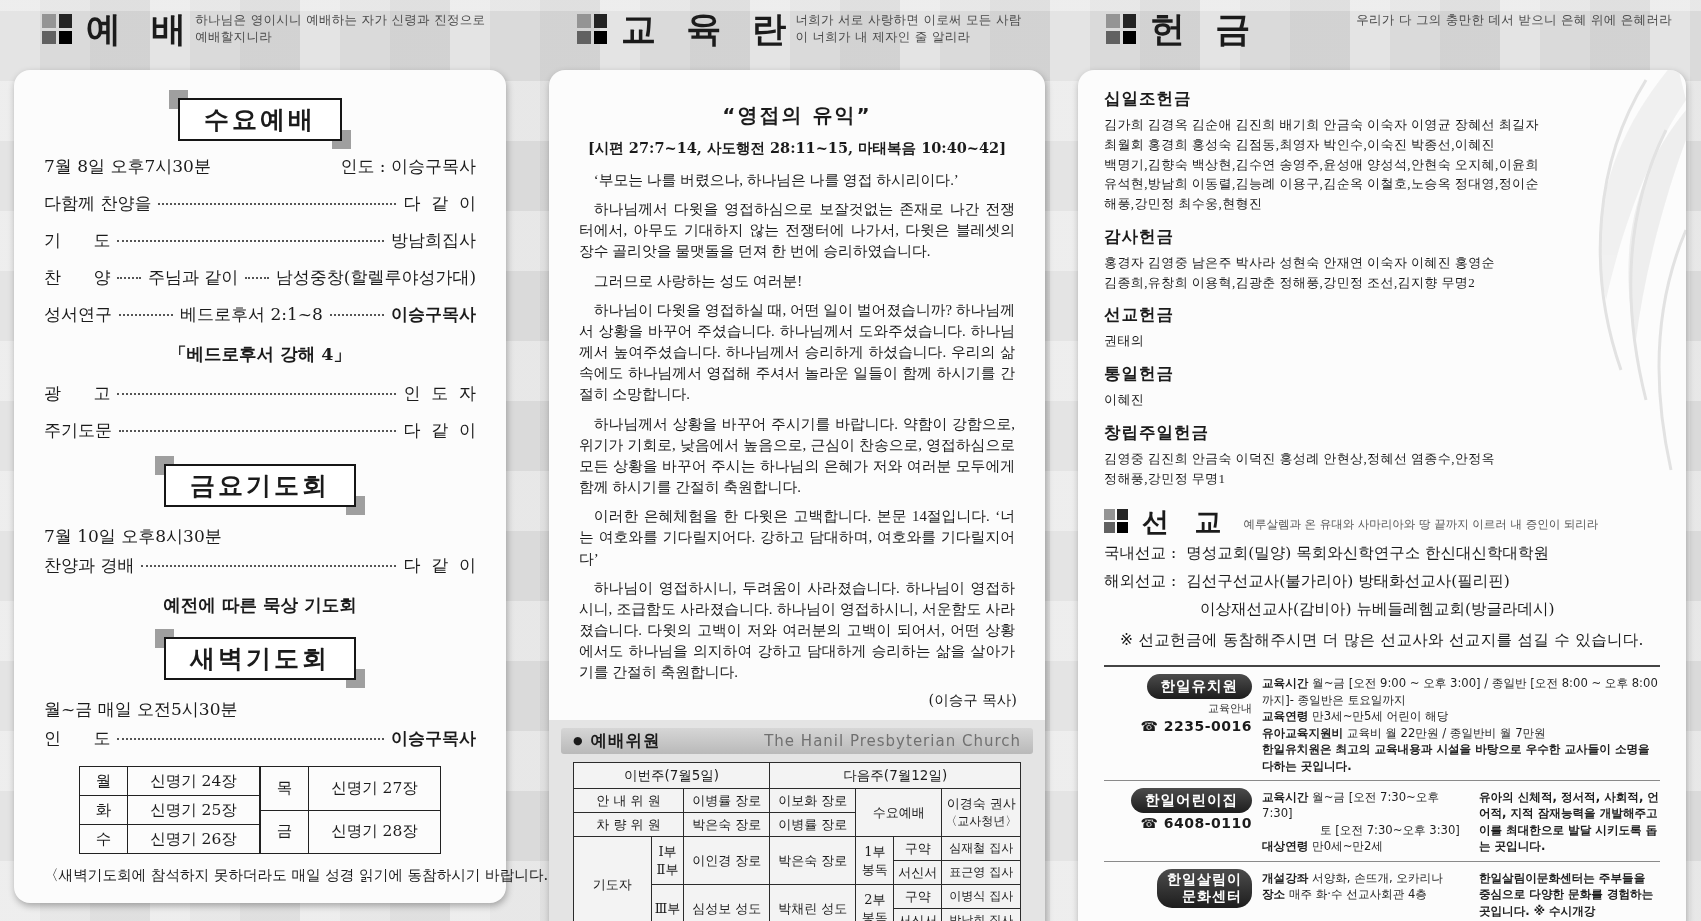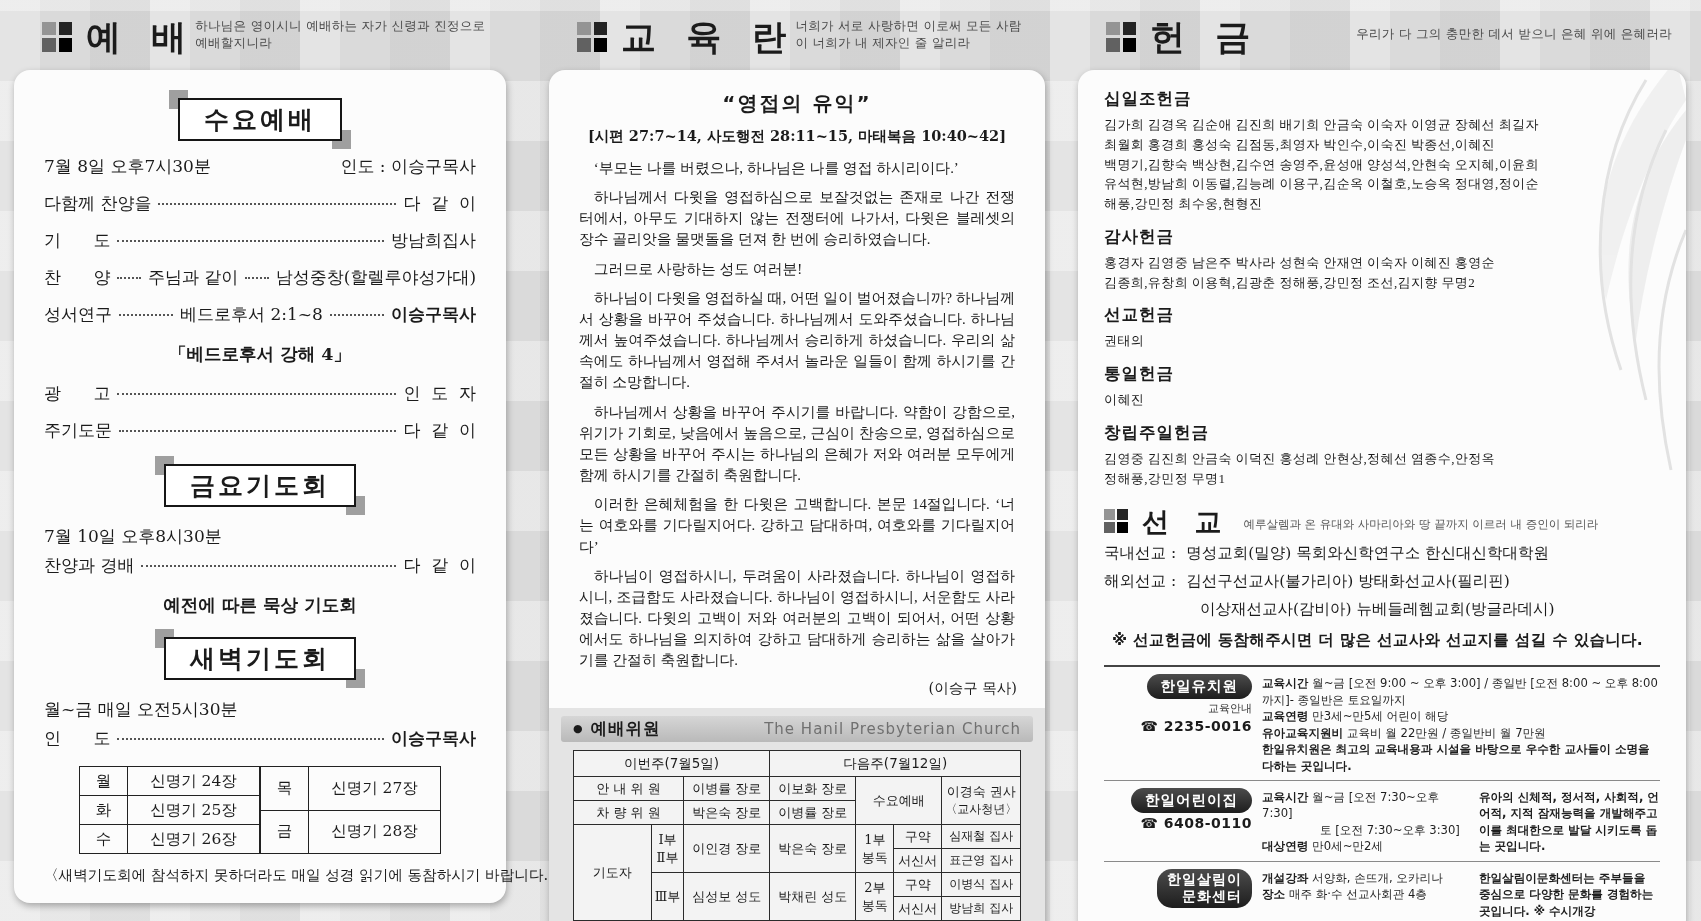--- a/index.html
+++ b/index.html
@@ -11,21 +11,21 @@
     background-image:
       repeating-linear-gradient(90deg,rgba(255,255,255,.28) 0 40px,rgba(0,0,0,0) 40px 90px,rgba(0,0,0,.035) 90px 150px),
       repeating-linear-gradient(0deg,rgba(255,255,255,.22) 0 60px,rgba(0,0,0,.03) 60px 130px);
   }
   .col{position:absolute;top:12px}
   .col1{left:14px;width:492px}
   .col2{left:549px;width:496px}
   .col3{left:1078px;width:608px}
 
   
-  .sechead{display:flex;align-items:center;justify-content:space-between;padding:0 14px 0 28px;height:50px}
+  .sechead{display:flex;align-items:flex-start;justify-content:space-between;padding:0 14px 0 28px;height:50px}
   .sechead .lft{display:flex;align-items:flex-end;gap:14px}
   .sqicon{width:30px;height:30px;display:grid;grid-template-columns:1fr 1fr;grid-template-rows:1fr 1fr;gap:3px;margin-bottom:3px}
   .sqicon i{display:block}
   .sqicon i:nth-child(1){background:#949494}
   .sqicon i:nth-child(2){background:#242424}
   .sqicon i:nth-child(3){background:#616161}
   .sqicon i:nth-child(4){background:#000}
   .sechead .t{font-size:35px;font-weight:bold;letter-spacing:9px;line-height:1;white-space:pre}
   .sechead .s{font-size:12.5px;color:#4a4a4a;margin-bottom:5px;letter-spacing:.3px}
 
@@ -53,21 +53,21 @@
   .rdwrap{display:flex;justify-content:center;margin:16px 0 10px;font-family:"DejaVu Serif","Liberation Serif",serif;font-size:15.5px}
   table.rd{border-collapse:collapse}
   .rd td{border:1.6px solid #222;text-align:center;padding:0 8px}
   .rd td.d{width:48px}
   .rd td.v{width:132px}
   .rd.l td{height:29px}
   .rd.r td{height:43.5px}
   .snote{text-align:center;font-size:14.6px;font-family:"DejaVu Serif","Liberation Serif",serif;margin-top:12px;white-space:nowrap}
 
   
-  .sermon-title{text-align:center;font-weight:bold;font-size:20px;margin:4px 0 10px;letter-spacing:2px}
+  .sermon-title{text-align:center;font-weight:bold;font-size:20px;margin:16px 0 10px;letter-spacing:2px}
   .scripture{text-align:center;font-size:14.5px;font-weight:bold;margin-bottom:12px;font-family:"DejaVu Serif","Liberation Serif",serif}
   .sermon p{font-family:Liberation Serif, serif;font-size:14.8px;line-height:1.43;text-align:justify;margin:8px;text-indent:1em}
   .sign{text-align:right;font-family:"DejaVu Serif","Liberation Serif",serif;font-size:14.5px;margin:6px 6px 8px 0}
 
   
   .committee{background:#e4e4e4;margin:10px -22px 0;padding:8px 12px 14px;border-radius:0 0 16px 16px}
   .cbar{display:flex;justify-content:space-between;align-items:center;background:linear-gradient(#d6d6d6,#b9b9b9);border-radius:3px;padding:2px 12px;margin-bottom:8px}
   .cbar .l{font-weight:bold;font-size:16.5px;letter-spacing:1px}
   .cbar .l .dot{font-size:11px;vertical-align:2px;margin-right:7px}
   .cbar .r{color:#707070;font-size:15px;letter-spacing:1px}
@@ -81,21 +81,21 @@
   .off h3.first{margin-top:2px}
   .names{font-family:Liberation Serif, serif;font-size:13px;line-height:1.52;letter-spacing:.4px}
 
   .mhead{display:flex;align-items:flex-end;gap:14px;margin:20px 0 8px}
   .mhead .sqicon{width:24px;height:24px;gap:2px;margin-bottom:2px}
   .mhead .t{font-size:27px;font-weight:bold;letter-spacing:8px;line-height:1;white-space:pre}
   .mhead .s{font-size:11.5px;color:#555;margin-bottom:3px}
   .mline{font-family:"DejaVu Serif","Liberation Serif",serif;font-size:15.5px;margin:7px 0;display:flex}
   .mline .ml{flex:none;margin-right:10px}
   .mline.cont{margin-left:96px}
-  .mnote{font-weight:bold;font-size:15.5px;margin:10px 8px 12px;letter-spacing:.3px}
+  .mnote{font-weight:normal;font-size:15.5px;margin:10px 16px 12px;letter-spacing:.3px}
 
   
   .insts{border-top:2px solid #444;margin-top:14px}
   .irow{display:flex;border-bottom:1px solid #8a8a8a;padding:7px 0 6px;gap:10px;align-items:flex-start}
   .irow:last-child{border-bottom:none;padding-bottom:0}
   .ipill-col{flex:0 0 148px;text-align:right}
   .pill{display:inline-block;background:linear-gradient(#4c4c4c,#1d1d1d);color:#fff;font-weight:bold;font-size:14.5px;border-radius:16px;padding:3px 14px;letter-spacing:1px}
   .pill.two{border-radius:15px;padding:2px 10px;line-height:1.25;font-size:14px}
   .isub{font-size:11px;color:#333;margin-top:2px}
   .itel{font-size:14px;font-weight:bold;margin-top:2px;letter-spacing:.5px}

